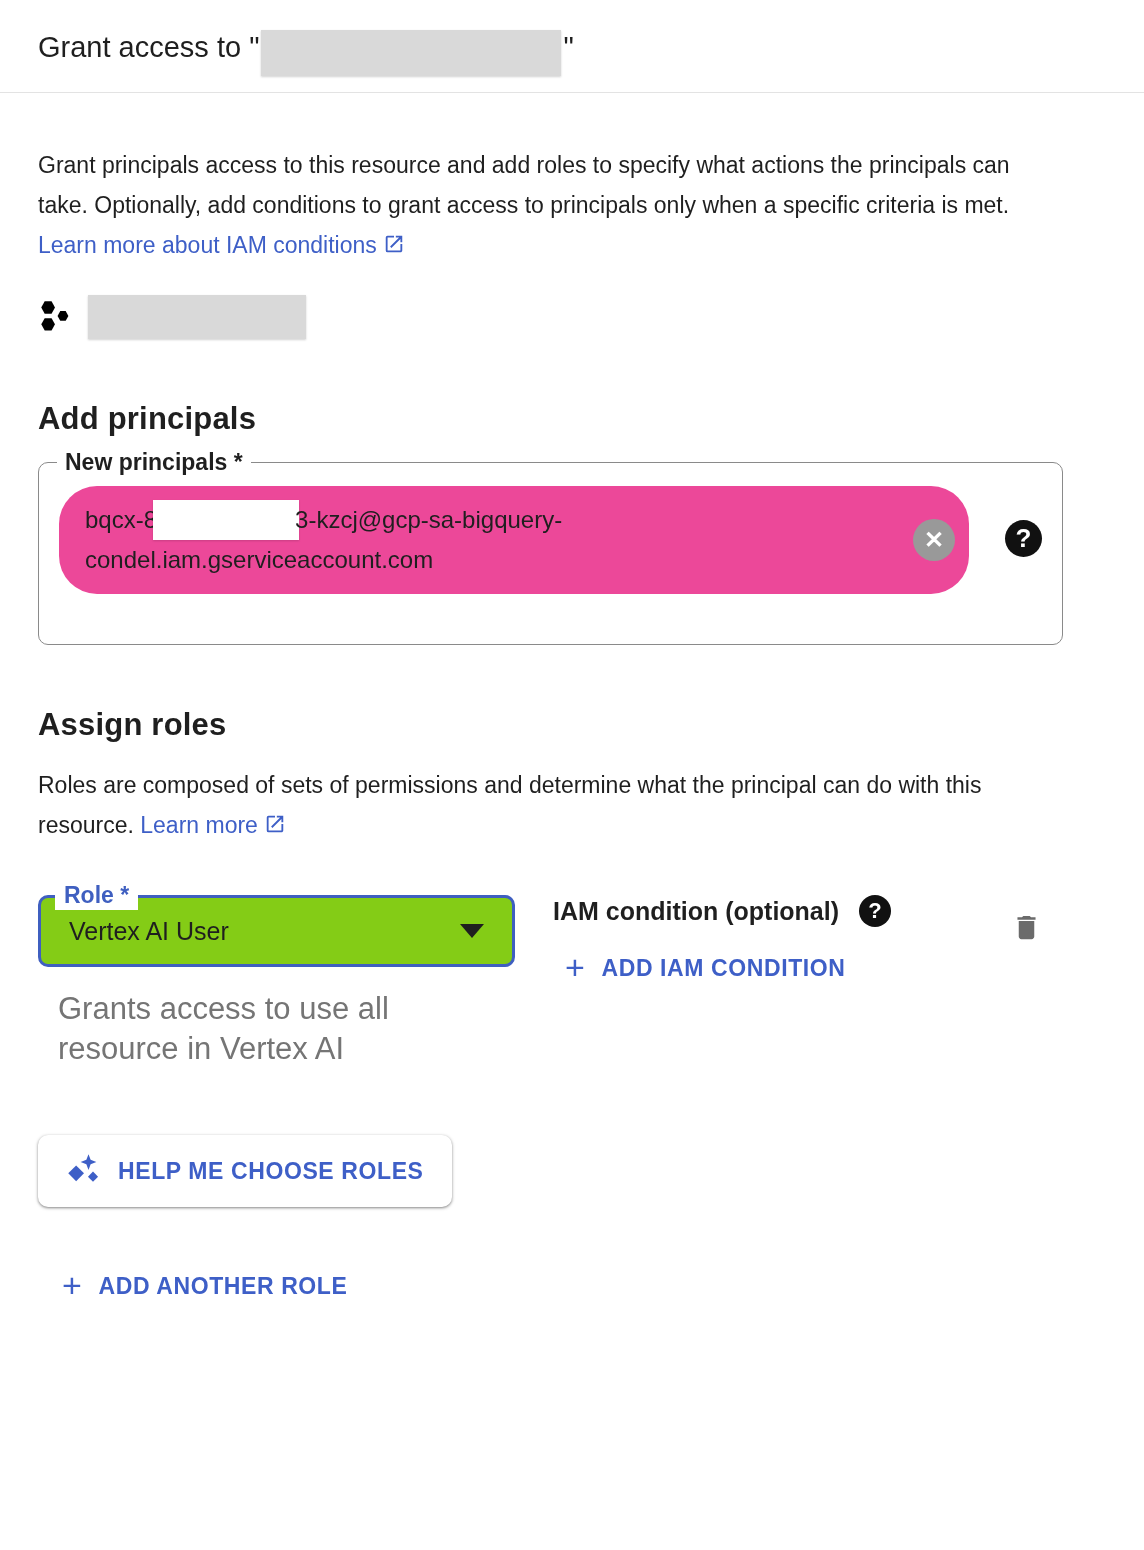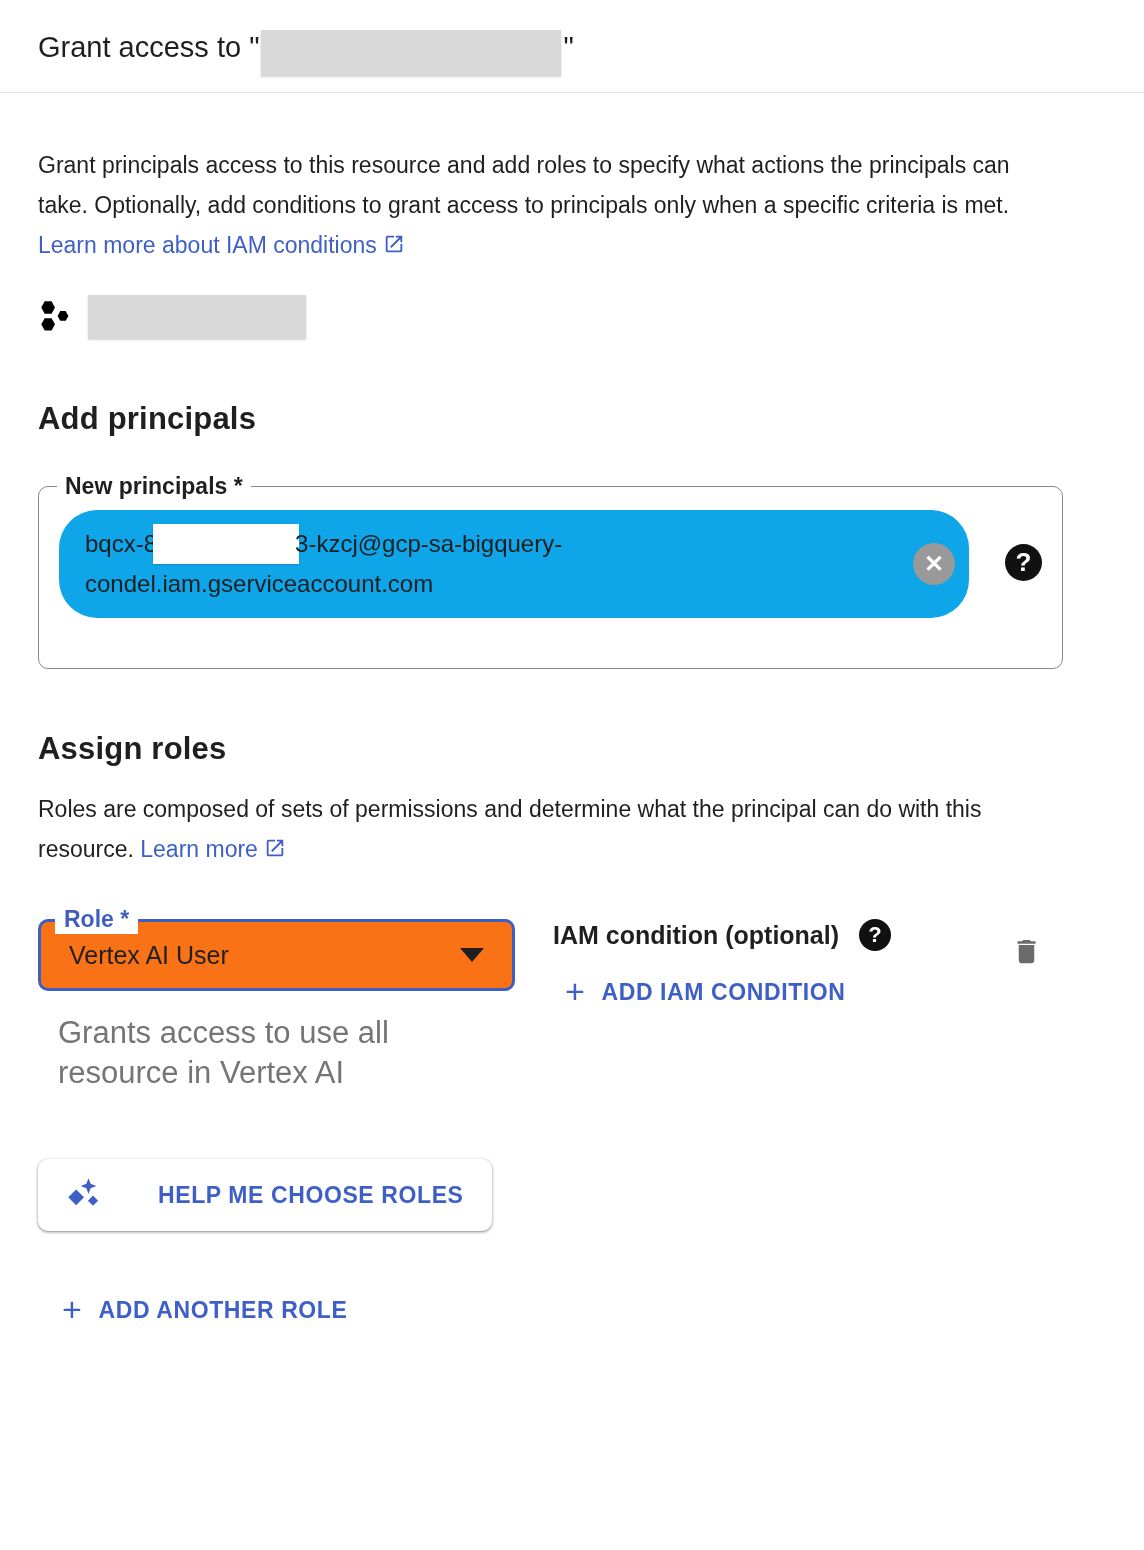--- a/index.html
+++ b/index.html
@@ -82,36 +82,36 @@
     margin-top: 62px;
     font-size: 31px;
     font-weight: 700;
     letter-spacing: 0.2px;
     color: #1f1f1f;
   }
   .section-desc { margin-top: 22px; }
 
   
   fieldset.principals-box {
-    margin-top: 36px;
+    margin-top: 12px;
     width: 1022px;
     border: 1px solid #8a8a8a;
     border-radius: 10px;
     padding: 10px 20px 50px 20px;
   }
   fieldset.principals-box legend {
     font-size: 23px;
     font-weight: 700;
     padding: 0 8px;
     margin-left: -2px;
     color: #1f1f1f;
   }
   .chip-row { display: flex; align-items: flex-start; }
   .principal-chip {
-    background: #0ea5e9;
+    background: #ec4899;
     border-radius: 38px;
     padding: 14px 70px 14px 26px;
     width: 910px;
     position: relative;
     font-size: 24px;
     line-height: 40px;
     color: #1f1f1f;
     word-break: break-all;
   }
   .redact-white {
@@ -165,21 +165,21 @@
   .role-col { width: 477px; flex: none; }
   .role-select {
     position: relative;
     border: 3px solid #3f5fc0;
     border-radius: 10px;
     height: 72px;
     display: flex;
     align-items: center;
     padding: 0 28px;
     cursor: pointer;
-    background: #f97316;
+    background: #84cc16;
   }
   .role-select-label {
     position: absolute;
     top: -16px; left: 14px;
     background: #ffffff;
     padding: 0 9px;
     font-size: 23px;
     font-weight: 700;
     color: #3f5fc0;
     line-height: 1.2;
@@ -242,21 +242,20 @@
     margin-top: 14px;
     border: none; background: transparent;
     cursor: pointer;
     padding: 0;
   }
   .trash-icon { width: 31px; height: 37px; fill: #6b6b6b; }
 
   
   .raised {
     box-shadow: 0 1px 2px rgba(0,0,0,0.3), 0 1px 3px 1px rgba(0,0,0,0.15);
-    gap: 40px;
   }
   .help-roles-btn {
     margin-top: 66px;
     background: #ffffff;
     border: none;
     border-radius: 10px;
     padding: 18px 28px;
     display: inline-flex;
     align-items: center;
     color: #3e5fc7;

